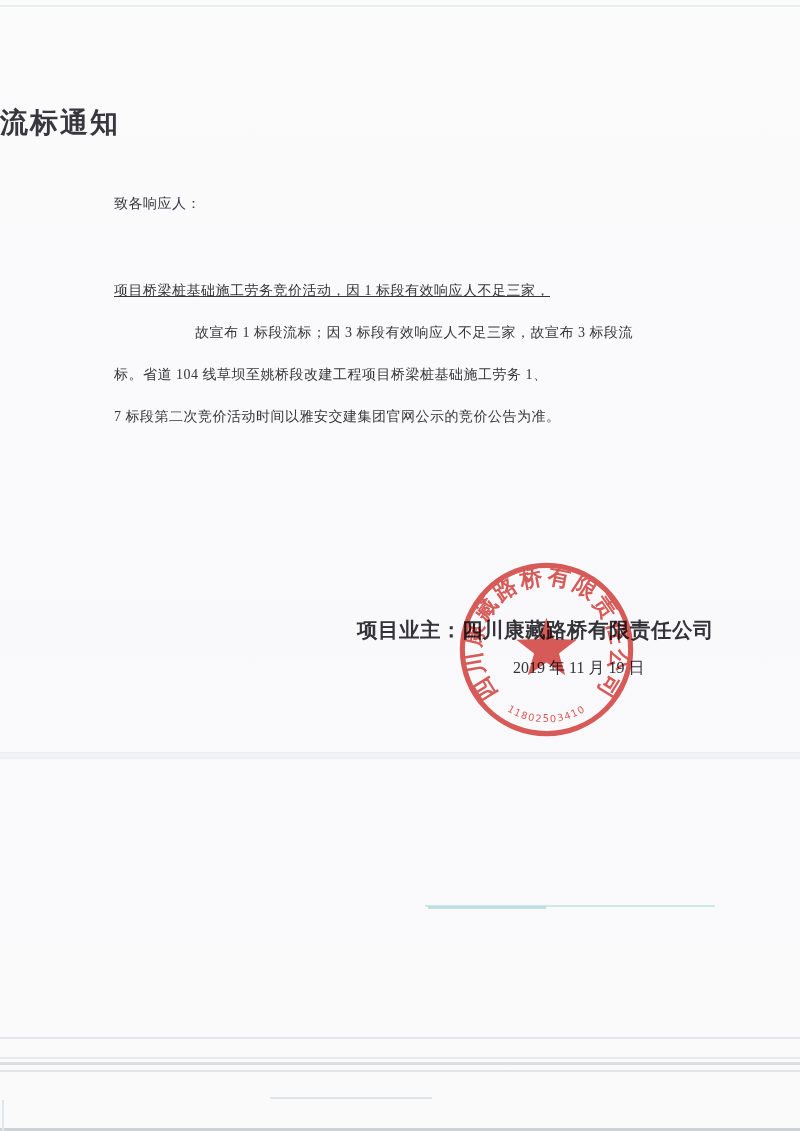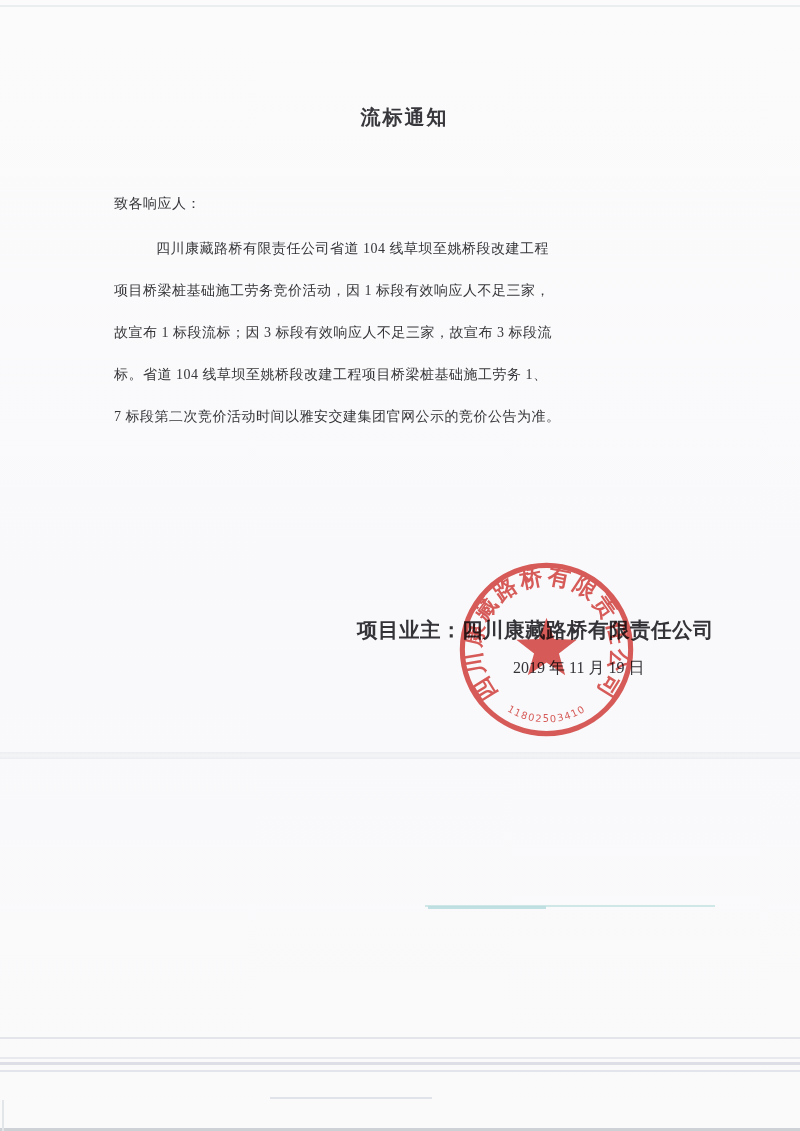--- a/index.html
+++ b/index.html
@@ -10,40 +10,38 @@
     position: relative;
     overflow: hidden;
   }
   .page {
     position: absolute; inset: 0;
     background: linear-gradient(180deg, #fbfbfc 0%, #f9f9fb 55%, #fafafb 100%);
   }
   .doc-title {
     position: absolute;
     top: 104px; left: 0; width: 800px;
-    text-align: center;
-    font-size: 20px;
+    font-size: 28px;
     font-weight: 600;
     letter-spacing: 2px;
     color: #38383c;
-    padding-left: 9px;
   }
   .body-line {
     position: absolute;
     left: 114px;
     width: 600px;
     font-size: 14px;
     color: #36363a;
     white-space: nowrap;
     letter-spacing: 0.5px;
   }
   .salutation { top: 195px; }
   .l0 { top: 240px; padding-left: 42px; }
-  .l1 { top: 282px; }
-  .l2 { top: 324px; }
+  .l1 { top: 282px; text-decoration: underline; }
+  .l2 { top: 324px; text-align: center; }
   .l3 { top: 366px; }
   .l4 { top: 408px; }
   .signature-line {
     position: absolute;
     top: 616px; left: 357px;
     font-size: 20.5px;
     color: #333338;
     white-space: nowrap;
     letter-spacing: 0.5px;
     font-weight: bold;
@@ -97,21 +95,20 @@
 </style>
 </head>
 <body>
 
 <div class="page">
 
   <h1 class="doc-title">流标通知</h1>
 
   <div class="body-line salutation">致各响应人：</div>
 
-  <div class="body-line l0">四川康藏路桥有限责任公司省道 104 线草坝至姚桥段改建工程</div>
   <div class="body-line l1">项目桥梁桩基础施工劳务竞价活动，因 1 标段有效响应人不足三家，</div>
   <div class="body-line l2">故宣布 1 标段流标；因 3 标段有效响应人不足三家，故宣布 3 标段流</div>
   <div class="body-line l3">标。省道 104 线草坝至姚桥段改建工程项目桥梁桩基础施工劳务 1、</div>
   <div class="body-line l4">7 标段第二次竞价活动时间以雅安交建集团官网公示的竞价公告为准。</div>
 
   <div class="signature-line"><span>项目业主：</span><span>四川康藏路桥有限责任公司</span></div>
 
   <div class="date-line">2019 年 11 月 19 日</div>
 
   <div class="seal">

